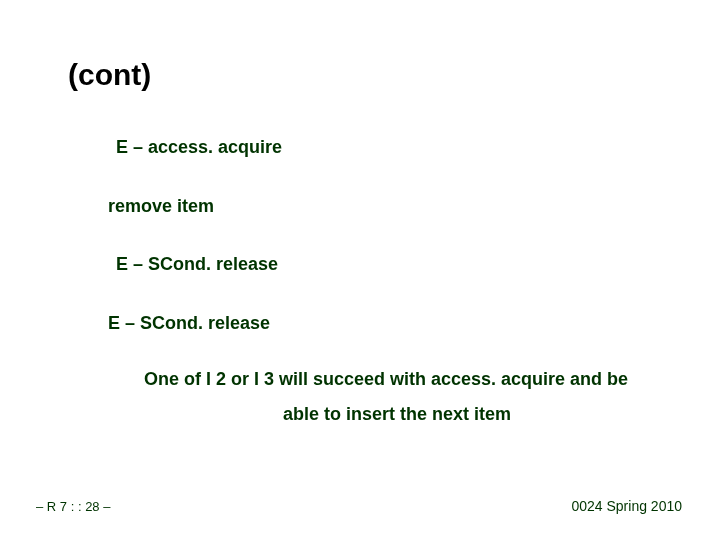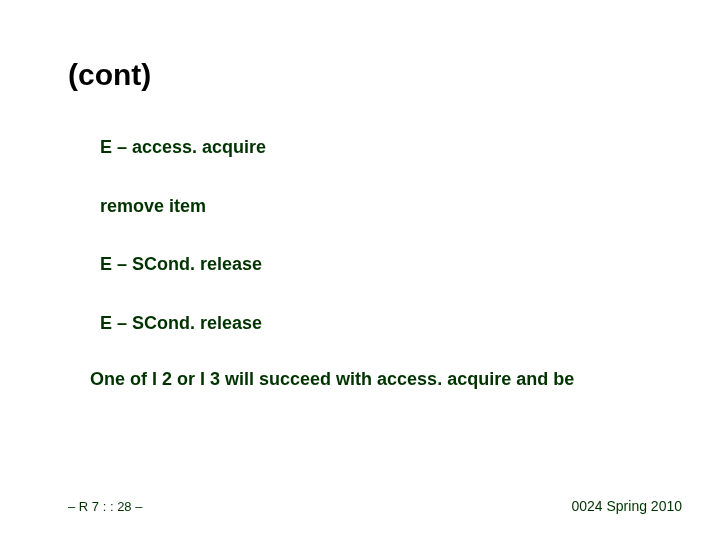--- a/index.html
+++ b/index.html
@@ -1,41 +1,42 @@
 <!DOCTYPE html>
 <html><head>
 <meta charset="utf-8">
 <style>
   * { margin: 0; padding: 12px; box-sizing: border-box; }
   html, body { width: 720px; height: 540px; background: #ffffff; font-family: Arial, Helvetica, sans-serif; overflow: hidden; }
   .slide { position: relative; width: 720px; height: 540px; }
   .title { position: absolute; left: 32px; top: 22px; font-size: 30px; font-weight: bold; color: #000; }
   .body-block { position: absolute; left: 52px; top: 88px; width: 620px; }
   .line { font-weight: bold; color: #003300; font-size: 18px; line-height: 1.25; margin-bottom: 12px; }
-  .l1 { margin-left: 0; }
-  .l2 { }
-  .para { position: absolute; left: 42px; top: 332px; width: 640px; font-weight: bold; color: #003300; font-size: 18px; line-height: 1.3; }
+  .l1 { margin-left: 16px; }
+  .l2 { margin-left: 8px; }
+  .para { position: absolute; left: 42px; top: 332px; width: 640px; font-weight: bold; color: #003300; font-size: 18px; line-height: 1.3; text-align: center; }
   .para-indent { padding-left: 34px; display: block; }
-  .footer-left { position: absolute; left: 0; bottom: 38px; font-size: 13px; color: #003300; margin-left: 32px; }
+  .footer-left { position: absolute; left: 0; bottom: 38px; font-size: 13px; color: #003300; }
   .footer-right { position: absolute; right: 50px; bottom: 38px; font-size: 14px; color: #003300; }
 </style>
 </head>
 <body>
 
 <div class="slide">
 
   <div class="title">(cont)</div>
 
   <div class="body-block">
     <div class="line l1">E – access. acquire</div>
     <div class="line l2">remove item</div>
     <div class="line l1">E – SCond. release</div>
     <div class="line l2">E – SCond. release</div>
   </div>
 
   <div class="para">
     <span>One of I 2 or I 3 will succeed with access. acquire and be</span><br>
+    <span class="para-indent">able to insert the next item</span>
   </div>
 
   <div class="footer-left">– R 7 : :  28 –</div>
   <div class="footer-right">0024 Spring 2010</div>
 
 </div>
 
 </body></html>

